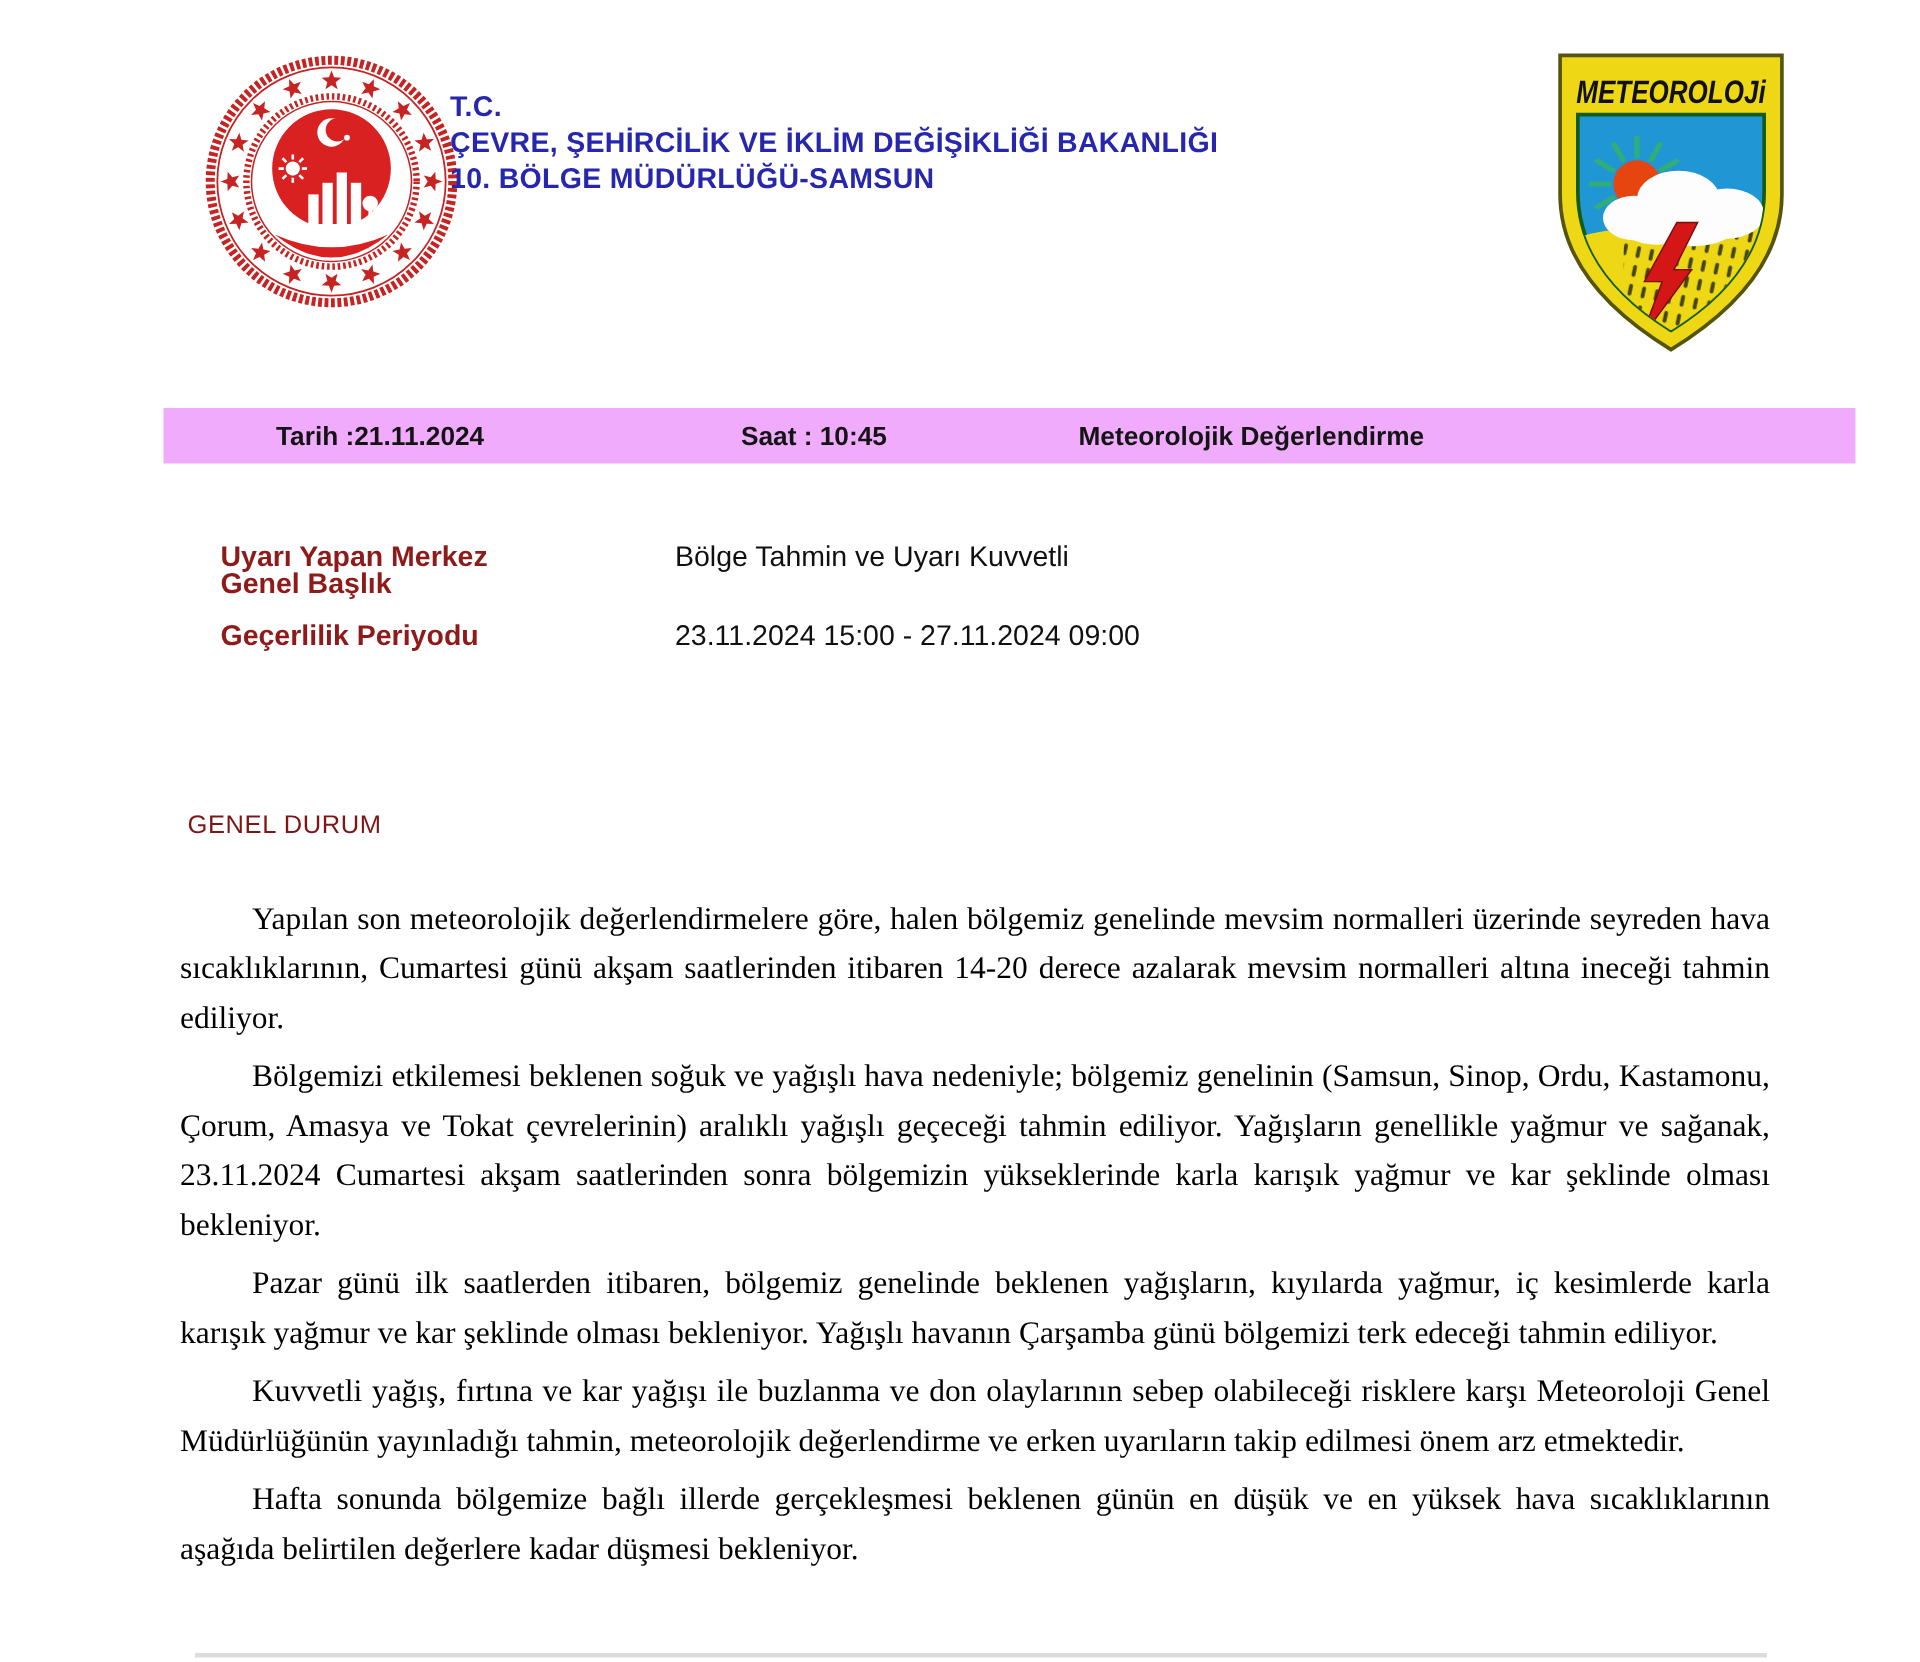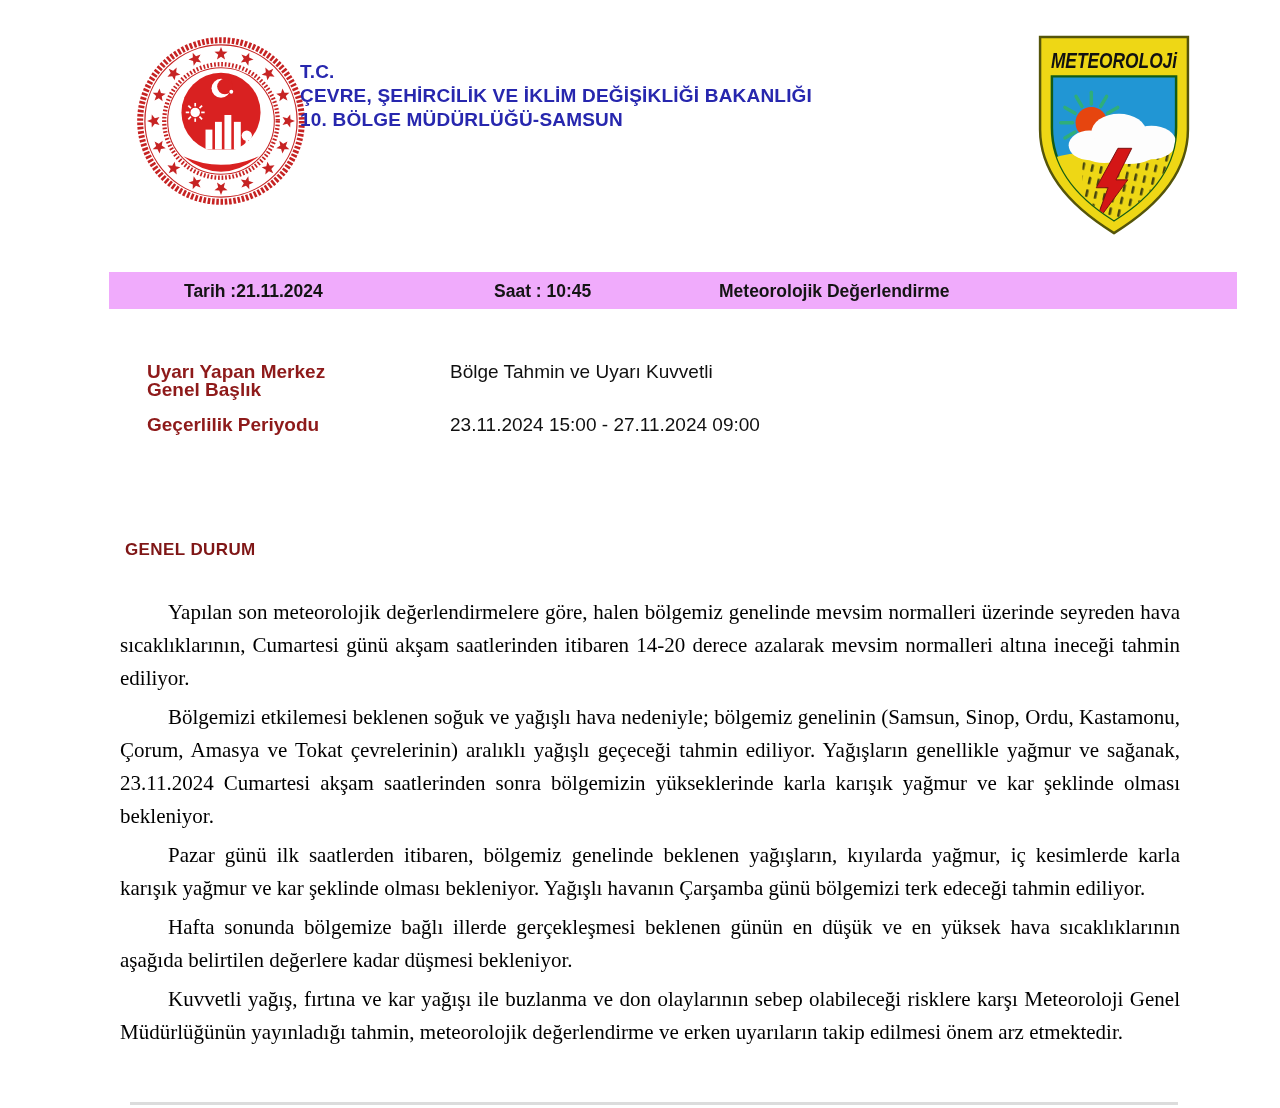--- a/index.html
+++ b/index.html
@@ -38,21 +38,21 @@
   }
   .field-value {
     position:absolute; left:450px; color:#101010; font-size:19px; white-space:nowrap;
   }
   .row0 { top:338px;margin-top:23px; } .row1 { top:379px; } .row2 { top:414px; }
   .bold-value { font-weight:bold; }
 
   
   .section-heading {
     position:absolute; left:125px; top:540px; color:#7f1616;
-    font-weight:bold; font-size:17px; letter-spacing:0.4px;
+    font-weight:normal; font-size:17px; letter-spacing:0.4px;
   }
 
   
   .body-text {
     position:absolute; left:120px; top:596px; width:1060px;
     font-family:"Liberation Serif", serif; font-size:21px; line-height:33px;
     text-align:justify; color:#000;
   }
   .body-text p { margin:0 0 6px 0; text-indent:48px; }
 
@@ -192,19 +192,19 @@
 
   <div class="field-label row2">Geçerlilik Periyodu</div>
   <div class="field-value row2">23.11.2024 15:00 - 27.11.2024 09:00</div>
 
   <div class="section-heading">GENEL DURUM</div>
 
   <div class="body-text">
     <p>Yapılan son meteorolojik değerlendirmelere göre, halen bölgemiz genelinde mevsim normalleri üzerinde seyreden hava sıcaklıklarının, Cumartesi günü akşam saatlerinden itibaren 14-20 derece azalarak mevsim normalleri altına ineceği tahmin ediliyor.</p>
     <p>Bölgemizi etkilemesi beklenen soğuk ve yağışlı hava nedeniyle; bölgemiz genelinin (Samsun, Sinop, Ordu, Kastamonu, Çorum, Amasya ve Tokat çevrelerinin) aralıklı yağışlı geçeceği tahmin ediliyor. Yağışların genellikle yağmur ve sağanak, 23.11.2024 Cumartesi akşam saatlerinden sonra bölgemizin yükseklerinde karla karışık yağmur ve kar şeklinde olması bekleniyor.</p>
     <p>Pazar günü ilk saatlerden itibaren, bölgemiz genelinde beklenen yağışların, kıyılarda yağmur, iç kesimlerde karla karışık yağmur ve kar şeklinde olması bekleniyor. Yağışlı havanın Çarşamba günü bölgemizi terk edeceği tahmin ediliyor.</p>
+    <p>Kuvvetli yağış, fırtına ve kar yağışı ile buzlanma ve don olaylarının sebep olabileceği risklere karşı Meteoroloji Genel Müdürlüğünün yayınladığı tahmin, meteorolojik değerlendirme ve erken uyarıların takip edilmesi önem arz etmektedir.</p>
     <p>Hafta sonunda bölgemize bağlı illerde gerçekleşmesi beklenen günün en düşük ve en yüksek hava sıcaklıklarının aşağıda belirtilen değerlere kadar düşmesi bekleniyor.</p>
-    <p>Kuvvetli yağış, fırtına ve kar yağışı ile buzlanma ve don olaylarının sebep olabileceği risklere karşı Meteoroloji Genel Müdürlüğünün yayınladığı tahmin, meteorolojik değerlendirme ve erken uyarıların takip edilmesi önem arz etmektedir.</p>
   </div>
 
   <div class="table-top-edge"></div>
 
 </div>
 
 </body></html>

